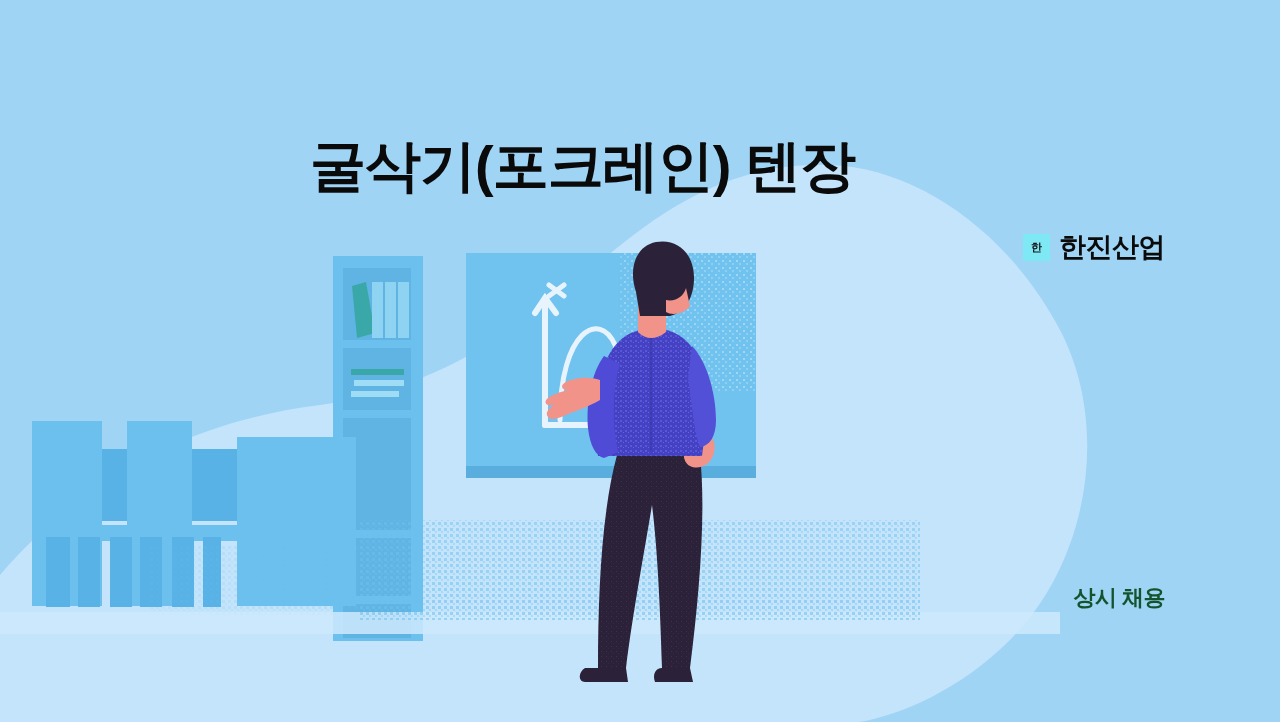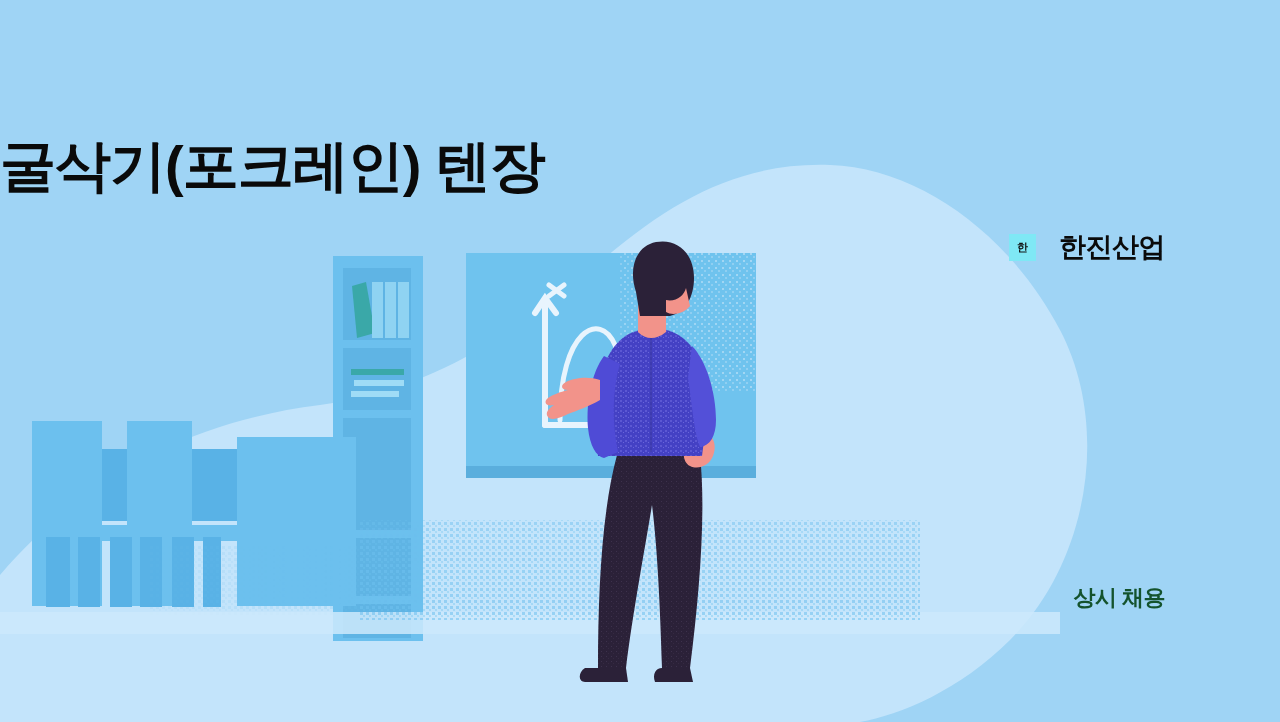--- a/index.html
+++ b/index.html
@@ -8,36 +8,36 @@
     font-family:"Liberation Sans","DejaVu Sans",sans-serif;
     background:#9fd4f5;
   }
   #poster{position:relative;width:1280px;height:722px;overflow:hidden;background:#9fd4f5;}
   .layer{position:absolute;top:0;left:0;width:1280px;height:722px;}
   svg.layer{display:block;}
 
   
   #title{
     position:absolute;left:0;top:136px;width:1165px;
-    text-align:left;
+    text-align:center;
     font-size:56px;font-weight:bold;color:#0a0a0a;
     letter-spacing:-1px;line-height:1.08;
     white-space:nowrap;
   }
   #company-row{
     position:absolute;right:115px;top:229px;
     display:flex;align-items:center;gap:9px;
   }
   #company-badge{
     width:27px;height:27px;background:#7fe8f5;
     display:flex;align-items:center;justify-content:center;
     font-size:11px;font-weight:bold;color:#111;
   }
   #company-name{
-    font-size:27px;font-weight:bold;color:#0a0a0a;letter-spacing:-0.5px;margin-left:14px;
+    font-size:27px;font-weight:bold;color:#0a0a0a;letter-spacing:-0.5px;
   }
   #recruit-status{
     position:absolute;right:115px;top:583px;
     font-size:22px;font-weight:bold;color:#14532d;letter-spacing:-0.5px;
   }
 </style>
 </head>
 <body>
 
 <div id="poster">

